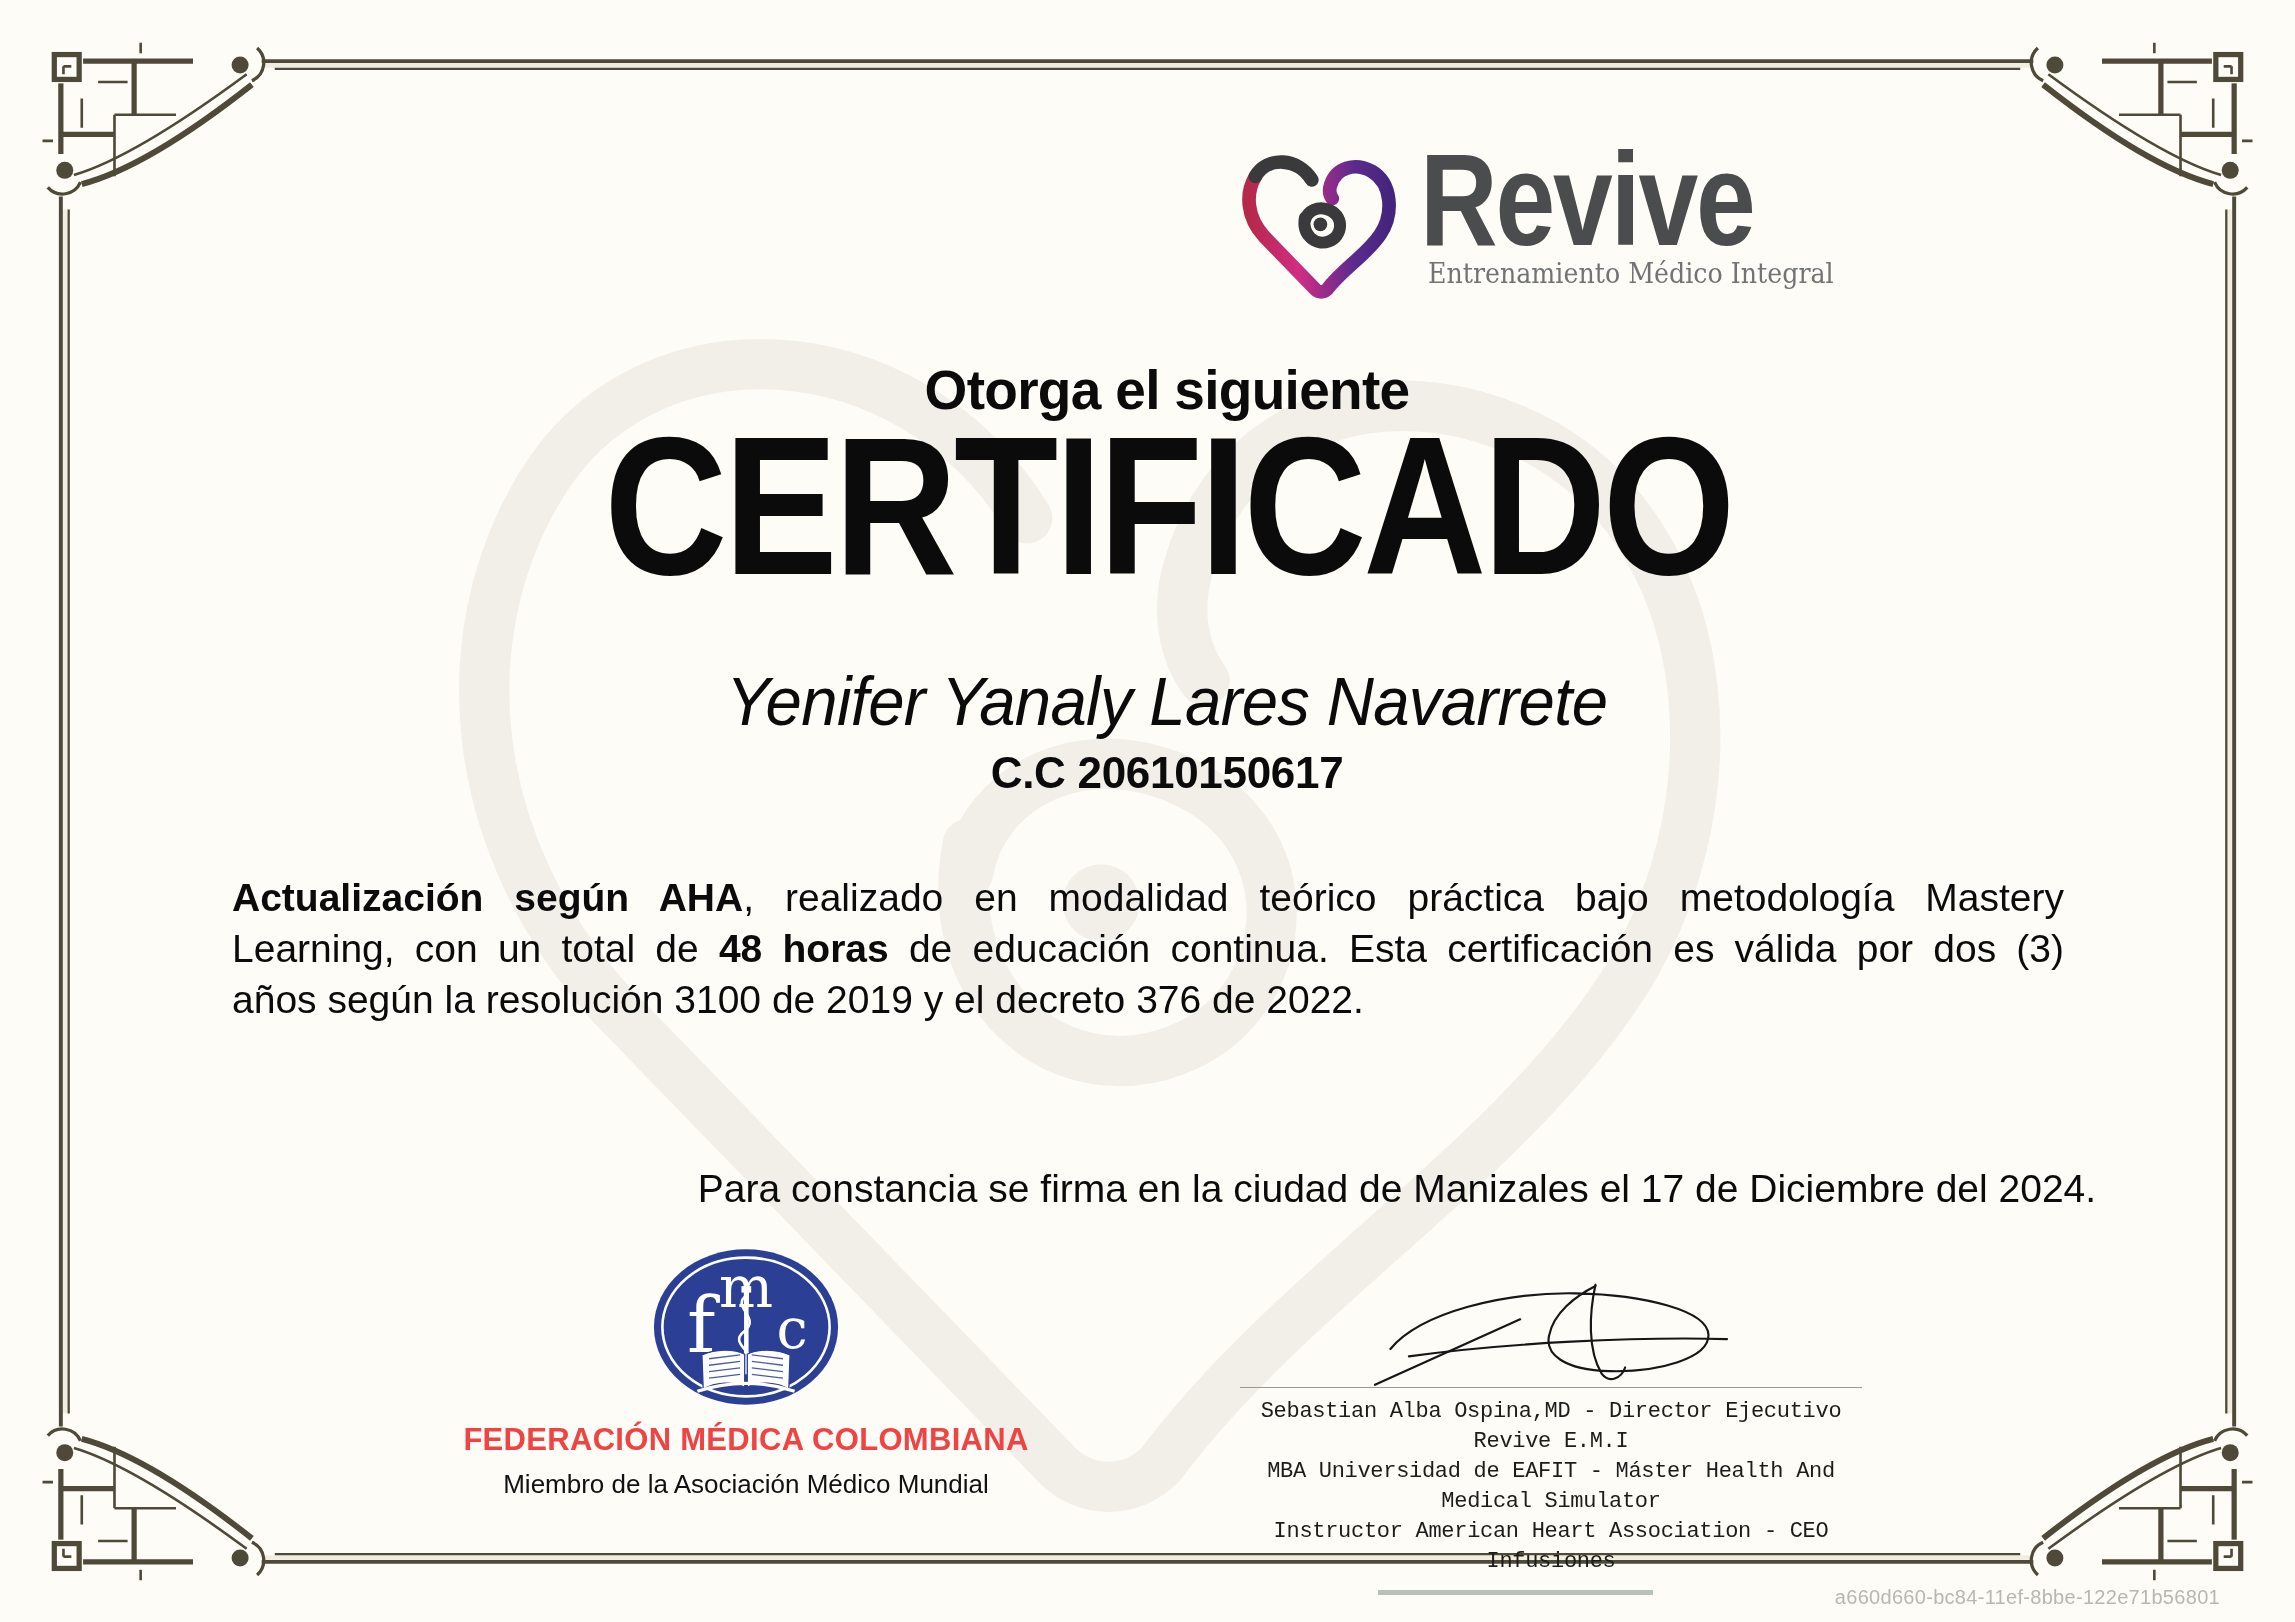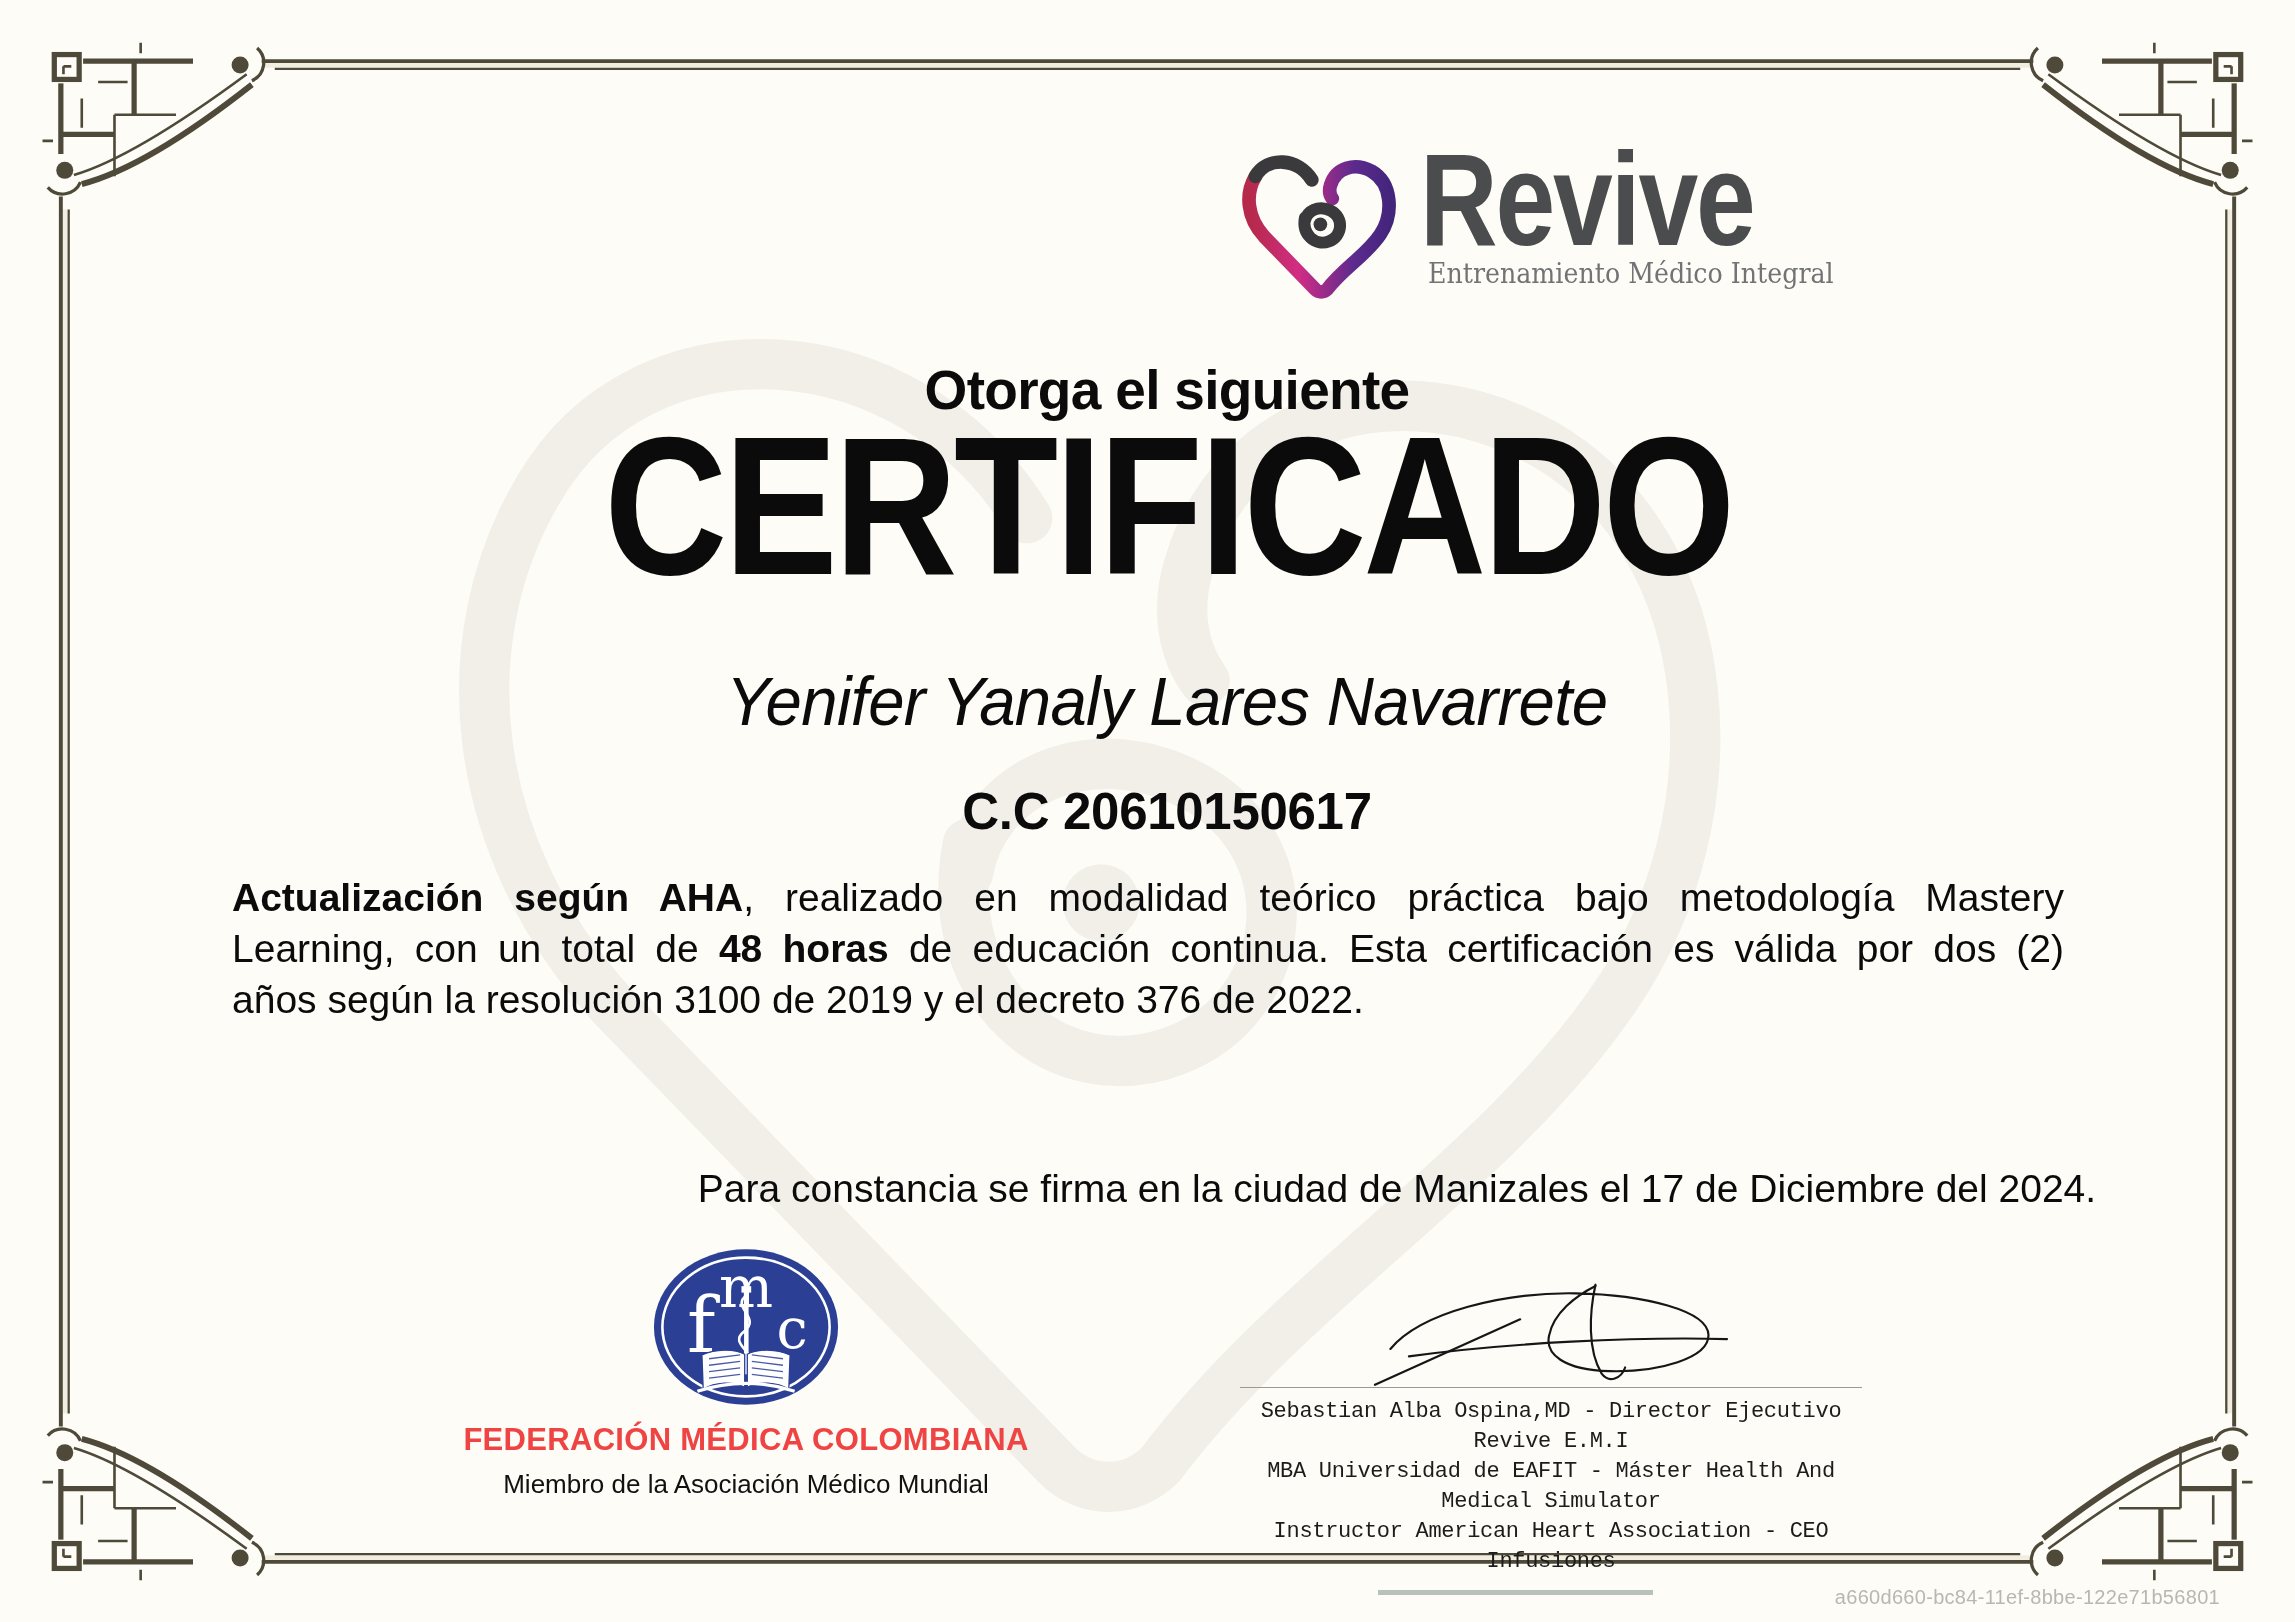--- a/index.html
+++ b/index.html
@@ -17,21 +17,21 @@
          letter-spacing:-2.6px;transform:scaleX(0.82);transform-origin:left top;white-space:nowrap;}
   .tagline{left:1428px;top:260px;font-family:"DejaVu Serif", serif;font-size:27.5px;line-height:1;
            color:#717375;transform:scaleX(0.92);transform-origin:left top;white-space:nowrap;}
   
   .centerwrap{left:0;right:0;padding-left:39px;text-align:center;}
   .intro{top:363px;font-size:55px;line-height:1;font-weight:bold;letter-spacing:-0.7px;}
   .title{top:409px;font-size:196px;line-height:1;font-weight:bold;padding-left:41px;}
   .title .squeeze{display:inline-block;transform:scaleX(0.87);transform-origin:center;letter-spacing:-3.9px;white-space:nowrap;}
   .name{top:667px;font-size:68px;line-height:1;font-style:italic;}
   .name .squeeze{display:inline-block;transform:scaleX(0.96);transform-origin:center;letter-spacing:-0.7px;white-space:nowrap;}
-  .cc{top:786px;font-size:51px;line-height:1;font-weight:bold;letter-spacing:-0.3px;}
+  .cc{top:751px;font-size:44px;line-height:1;font-weight:bold;letter-spacing:-0.3px;}
   
   .paragraph{left:232px;top:872px;width:1832px;font-size:39px;line-height:51px;color:#0b0b0b;}
   .par-line{text-align:justify;text-align-last:justify;}
   .par-line:last-child{text-align-last:left;}
   .closing{left:232px;top:1166px;width:1832px;padding-left:249px;box-sizing:content-box;
            text-align:center;font-size:39px;line-height:1.2;}
   
   .fmc{left:435px;top:1247px;width:622px;text-align:center;}
   .fmc-oval{width:188px;height:160px;margin:0 auto;}
   .fmc-title{margin-top:15px;font-size:31px;font-weight:bold;letter-spacing:0.3px;color:#ef4444;}
@@ -127,21 +127,21 @@
   <div class="abs centerwrap title">
     <span class="squeeze">CERTIFICADO</span>
   </div>
   <div class="abs centerwrap name">
     <span class="squeeze">Yenifer Yanaly Lares Navarrete</span>
   </div>
   <div class="abs centerwrap cc">C.C 20610150617</div>
 
   <div class="abs paragraph">
       <div class="par-line"><strong>Actualización según AHA</strong><span>, realizado en modalidad teórico práctica bajo metodología Mastery</span></div>
-      <div class="par-line"><span>Learning, con un total de </span><strong>48 horas</strong><span> de educación continua. Esta certificación es válida por dos (2)</span></div>
+      <div class="par-line"><span>Learning, con un total de </span><strong>48 horas</strong><span> de educación continua. Esta certificación es válida por dos (3)</span></div>
       <div class="par-line"><span>años según la resolución 3100 de 2019 y el decreto 376 de 2022.</span></div>
     </div>
 
   <div class="abs closing">Para constancia se firma en la ciudad de Manizales el 17 de Diciembre del 2024.</div>
 
   <div class="abs fmc">
     <svg class="fmc-oval" viewBox="0 0 290 246" aria-hidden="true">
       <ellipse cx="145" cy="123" rx="142" ry="120" fill="#2b3f94"></ellipse>
       <ellipse cx="145" cy="123" rx="129" ry="107" fill="none" stroke="#ffffff" stroke-width="4"></ellipse>
       <text x="145" y="92" text-anchor="middle" font-family="DejaVu Serif, serif" font-size="88" fill="#ffffff">m</text>

